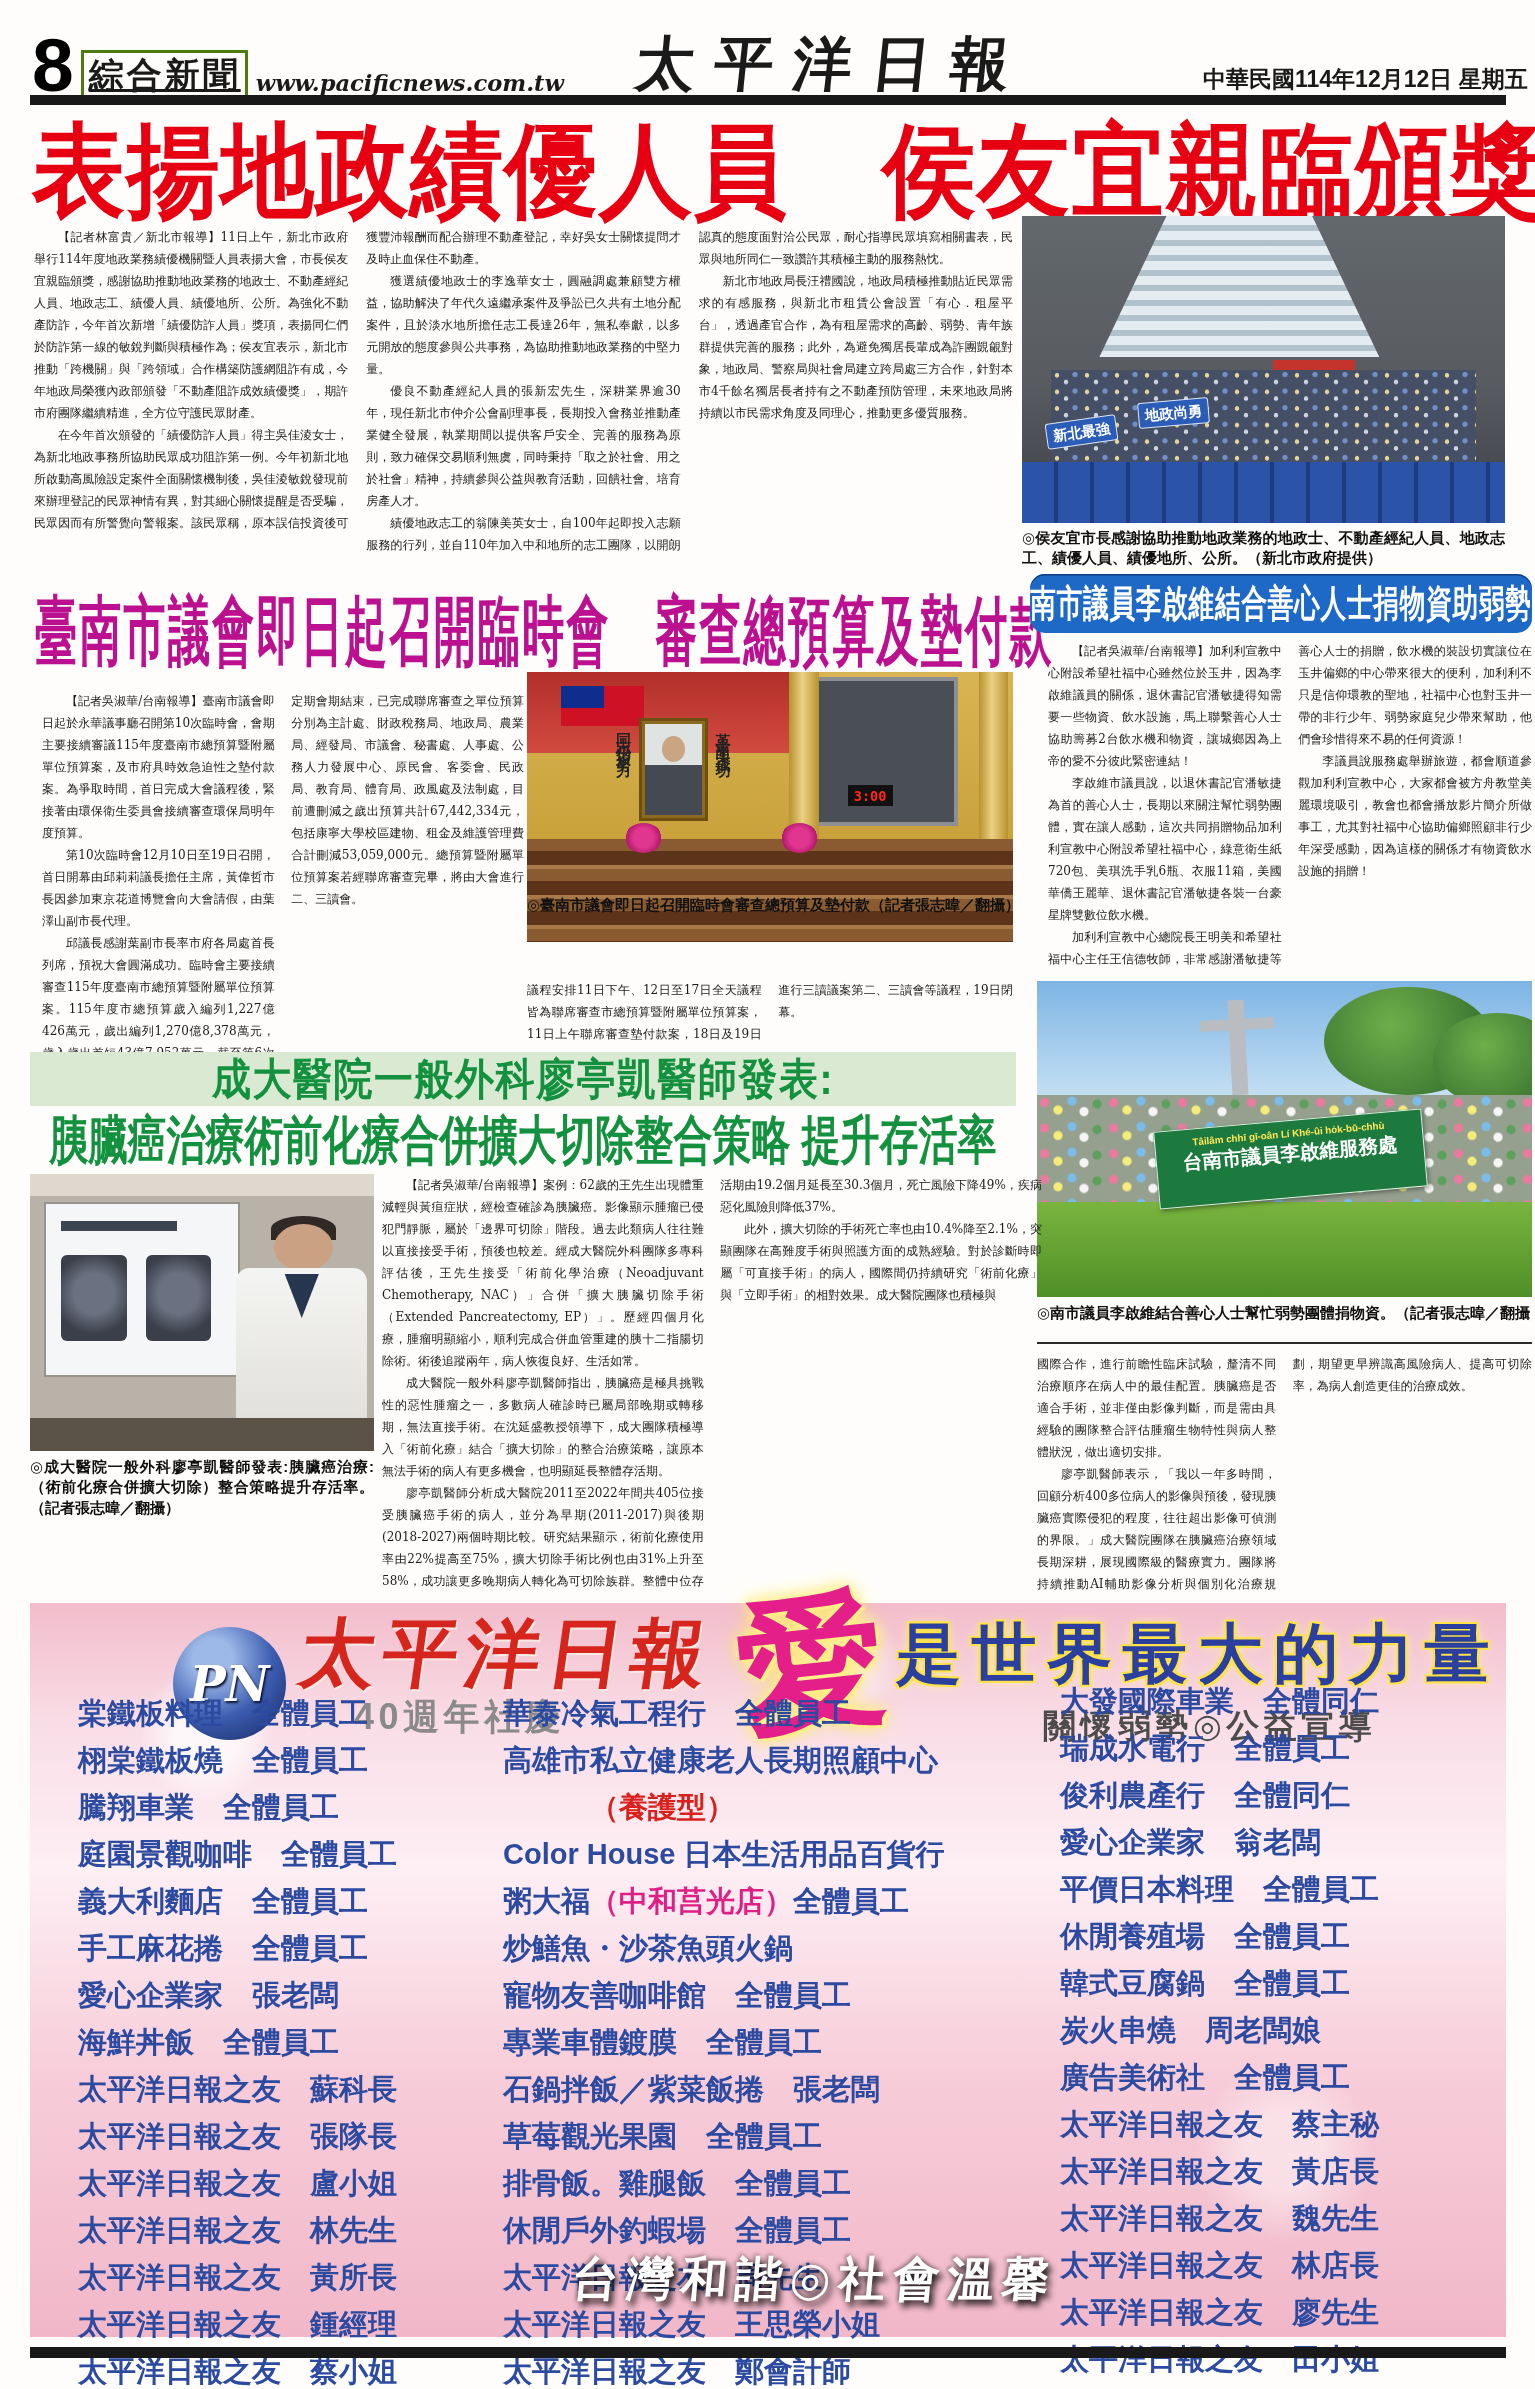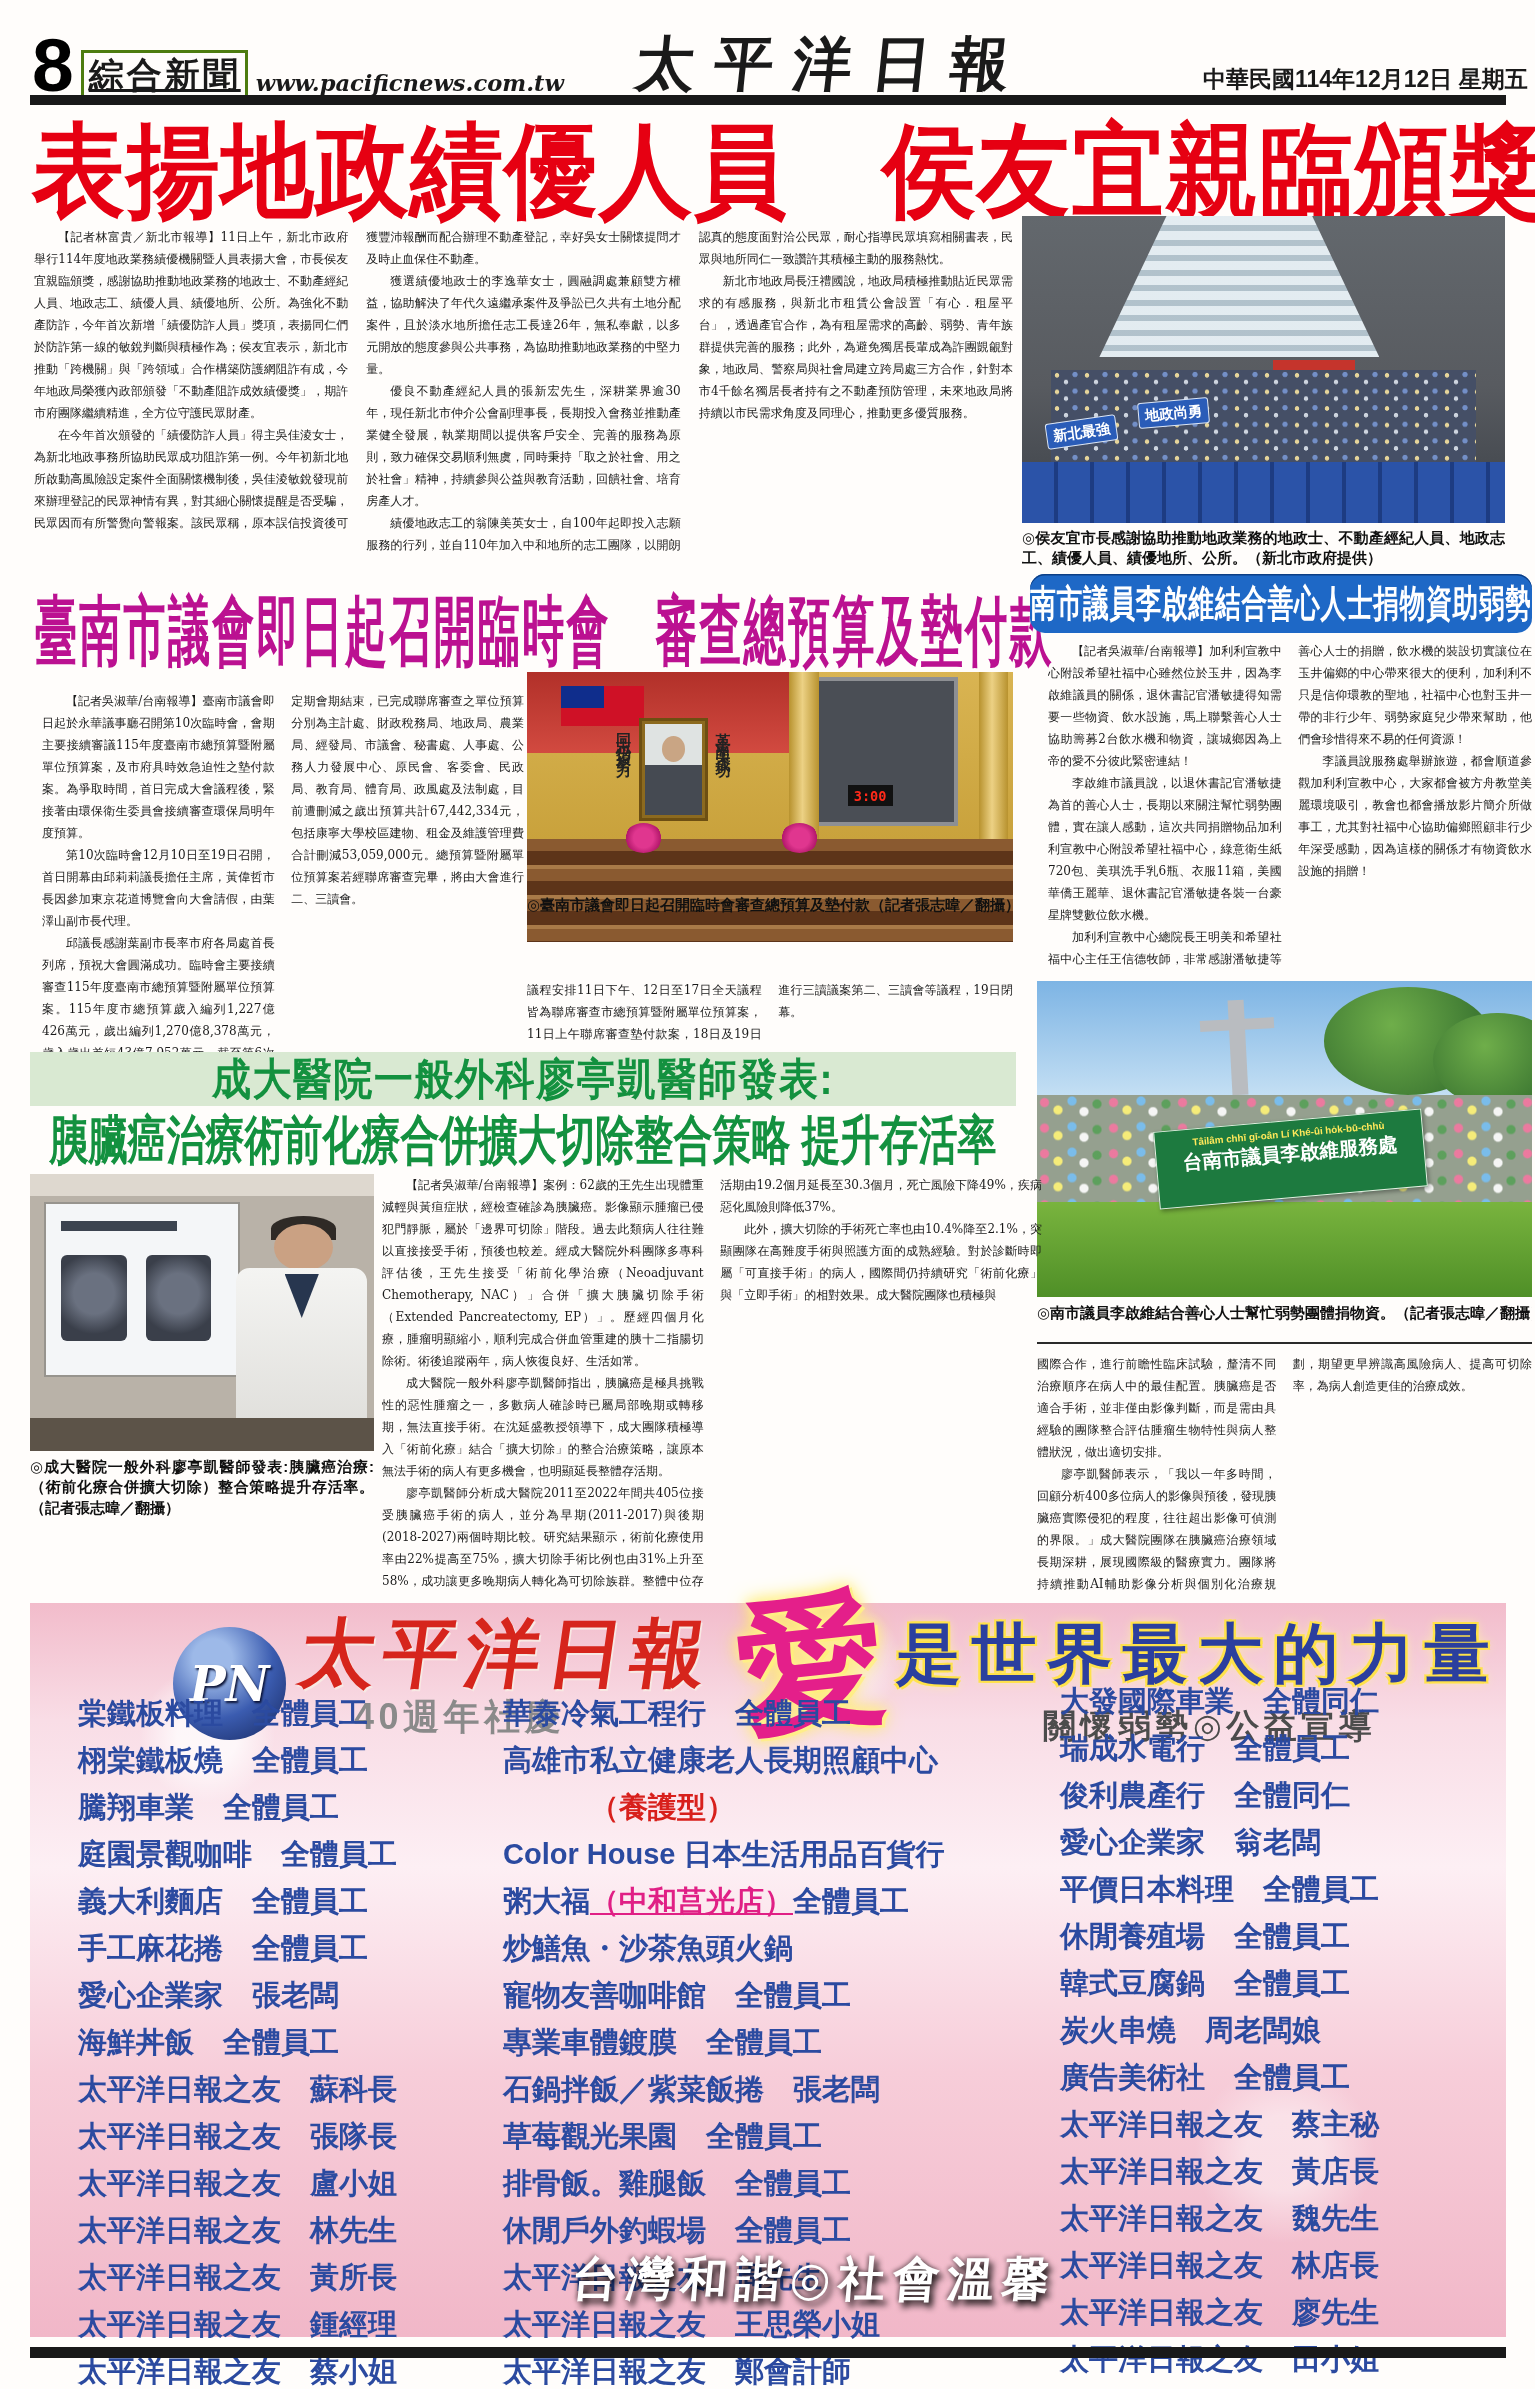--- a/index.html
+++ b/index.html
@@ -280,21 +280,21 @@
         <p>太平洋日報之友　黃所長</p>
         <p>太平洋日報之友　鍾經理</p>
         <p>太平洋日報之友　蔡小姐</p>
         <p>太平洋日報之友　彭所長</p>
       </div>
     <div class="abs sponsor-list" style="left:461px;top:81px;width:565px;">
         <p>華泰冷氣工程行　全體員工</p>
         <p>高雄市私立健康老人長期照顧中心</p>
         <p class="indent" style="color: rgb(216, 32, 28);">（養護型）</p>
         <p>Color House 日本生活用品百貨行</p>
-        <p><span>粥大福</span><span style="color: rgb(224, 31, 133); text-decoration: underline;">（中和莒光店）</span><span>全體員工</span></p>
+        <p><span>粥大福</span><span style="color: rgb(224, 31, 133);">（中和莒光店）</span><span>全體員工</span></p>
         <p>炒鱔魚・沙茶魚頭火鍋</p>
         <p>寵物友善咖啡館　全體員工</p>
         <p>專業車體鍍膜　全體員工</p>
         <p>石鍋拌飯／紫菜飯捲　張老闆</p>
         <p>草莓觀光果園　全體員工</p>
         <p>排骨飯。雞腿飯　全體員工</p>
         <p>休閒戶外釣蝦場　全體員工</p>
         <p>太平洋日報之友　周先生</p>
         <p>太平洋日報之友　王思榮小姐</p>
         <p>太平洋日報之友　鄭會計師</p>

